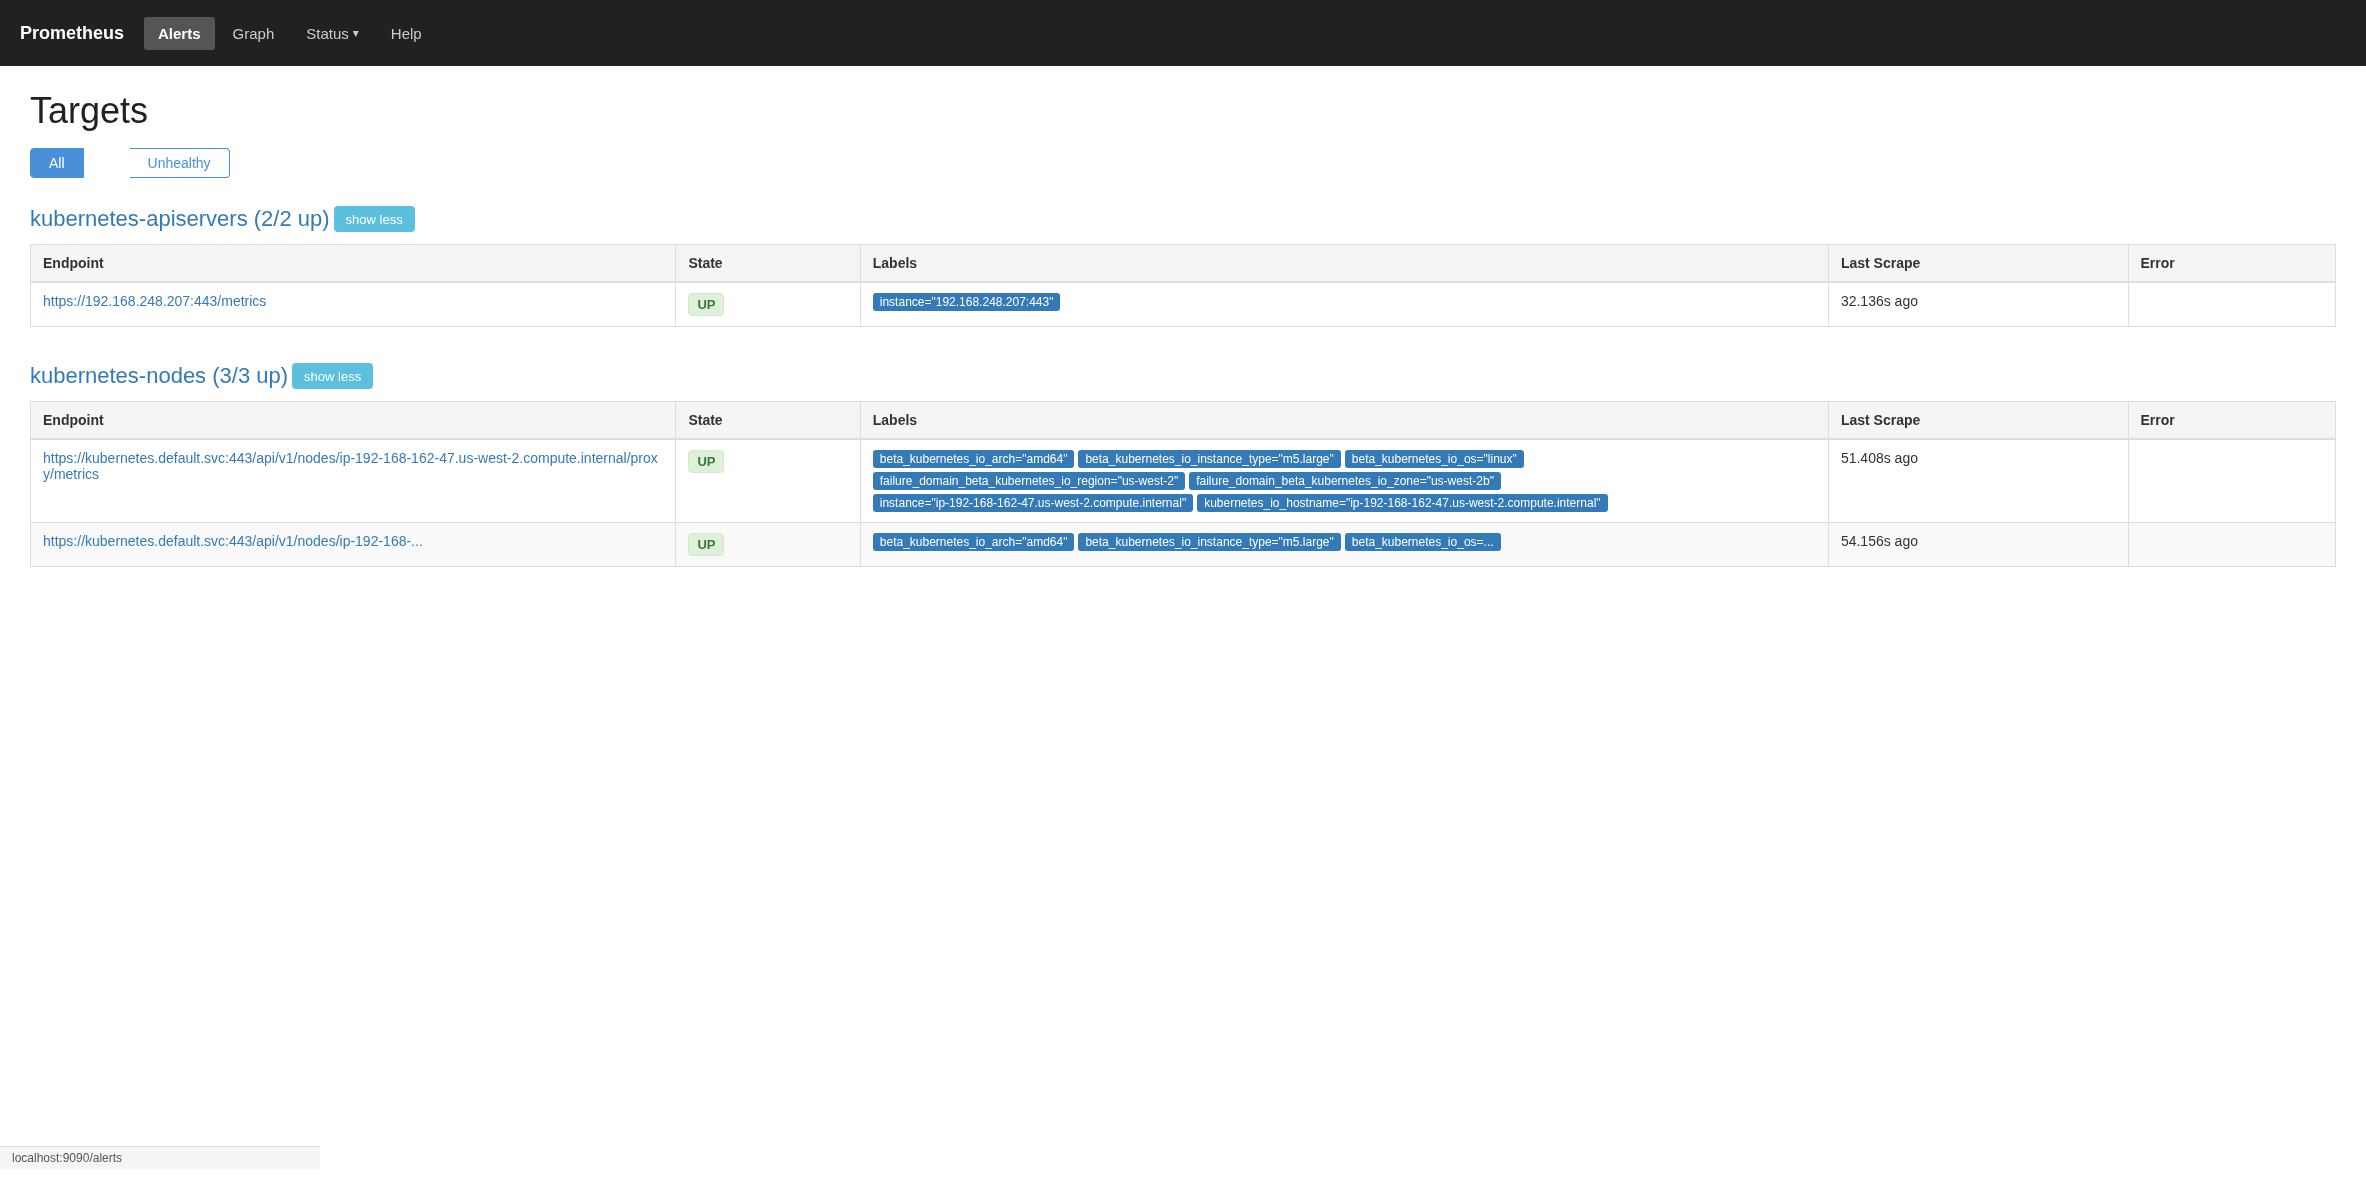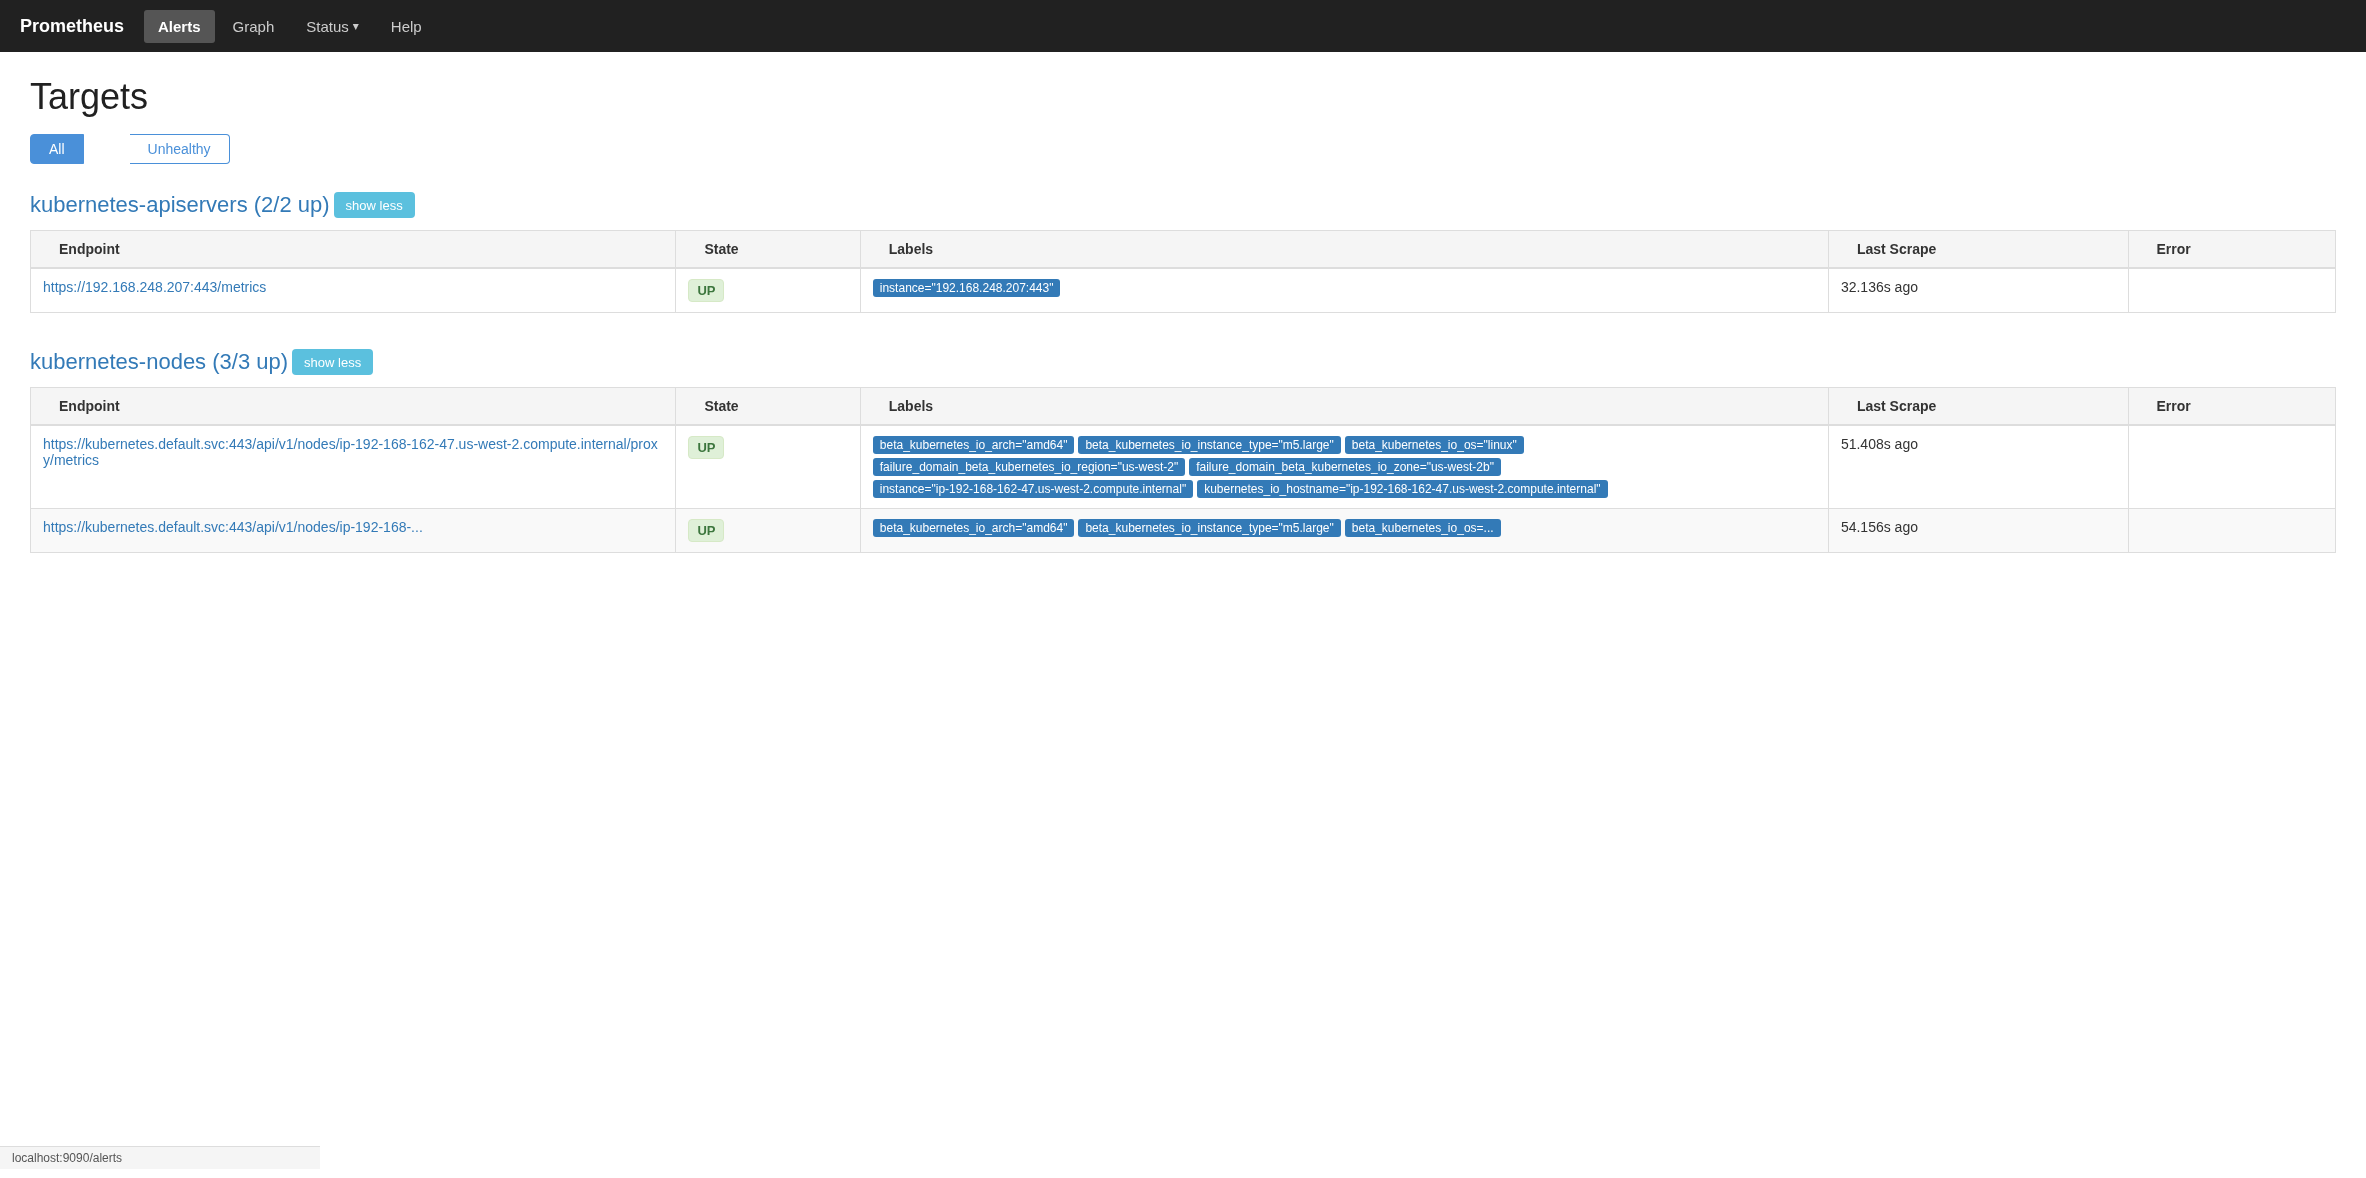--- a/index.html
+++ b/index.html
@@ -5,21 +5,21 @@
     * { box-sizing: border-box; margin: 0; padding: 0; }
     body { font-family: Arial, sans-serif; font-size: 14px; background: #fff; color: #333; }
 
     
     .navbar {
       background: #212121;
       color: #fff;
       display: flex;
       align-items: center;
       padding: 0 20px;
-      height: 52px;
+      height: 66px;
       text-align: center;
     }
     .navbar-brand {
       font-size: 18px;
       font-weight: bold;
       color: #fff;
       margin-right: 20px;
       text-decoration: none;
     }
     .nav-items {
@@ -106,21 +106,21 @@
 
     
     .targets-table {
       width: 100%;
       border-collapse: collapse;
       border: 1px solid #ddd;
     }
     .targets-table th {
       background: #f5f5f5;
       text-align: left;
-      padding: 10px 28px;
+      padding: 10px 12px;
       font-weight: bold;
       border-bottom: 2px solid #ddd;
       border-right: 1px solid #ddd;
       font-size: 14px;
     }
     .targets-table th:last-child { border-right: none; }
     .targets-table td {
       padding: 10px 12px;
       border-bottom: 1px solid #ddd;
       border-right: 1px solid #ddd;

